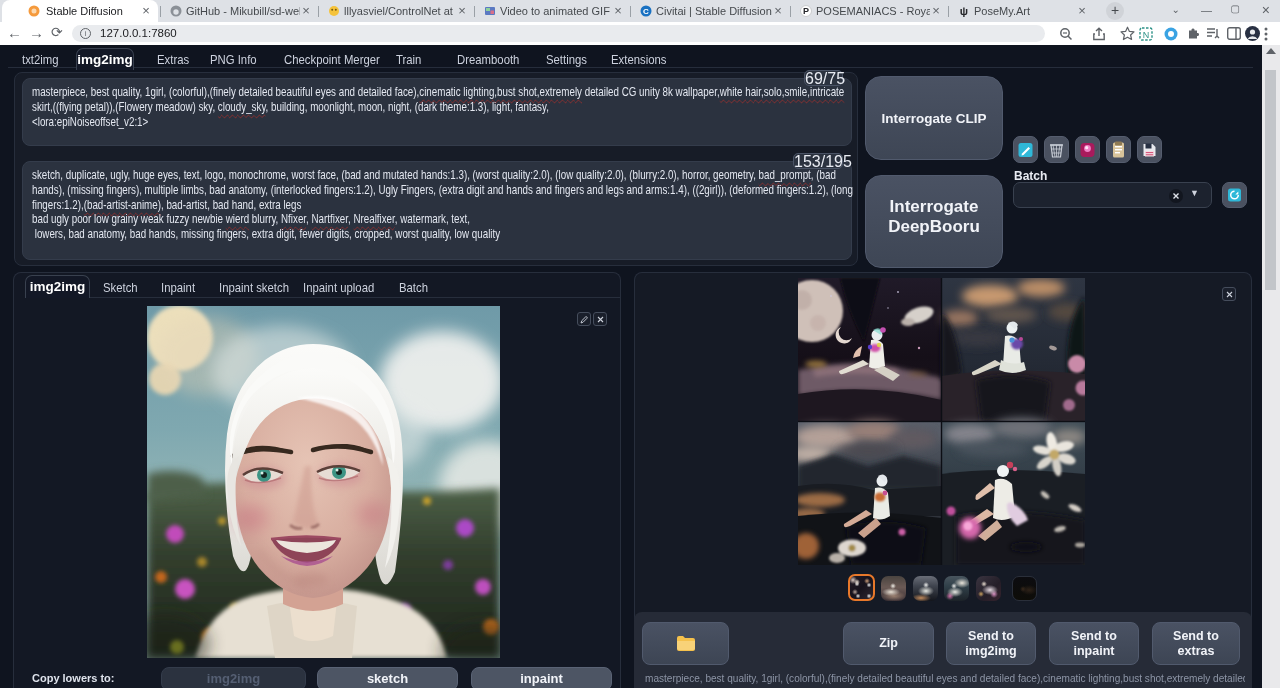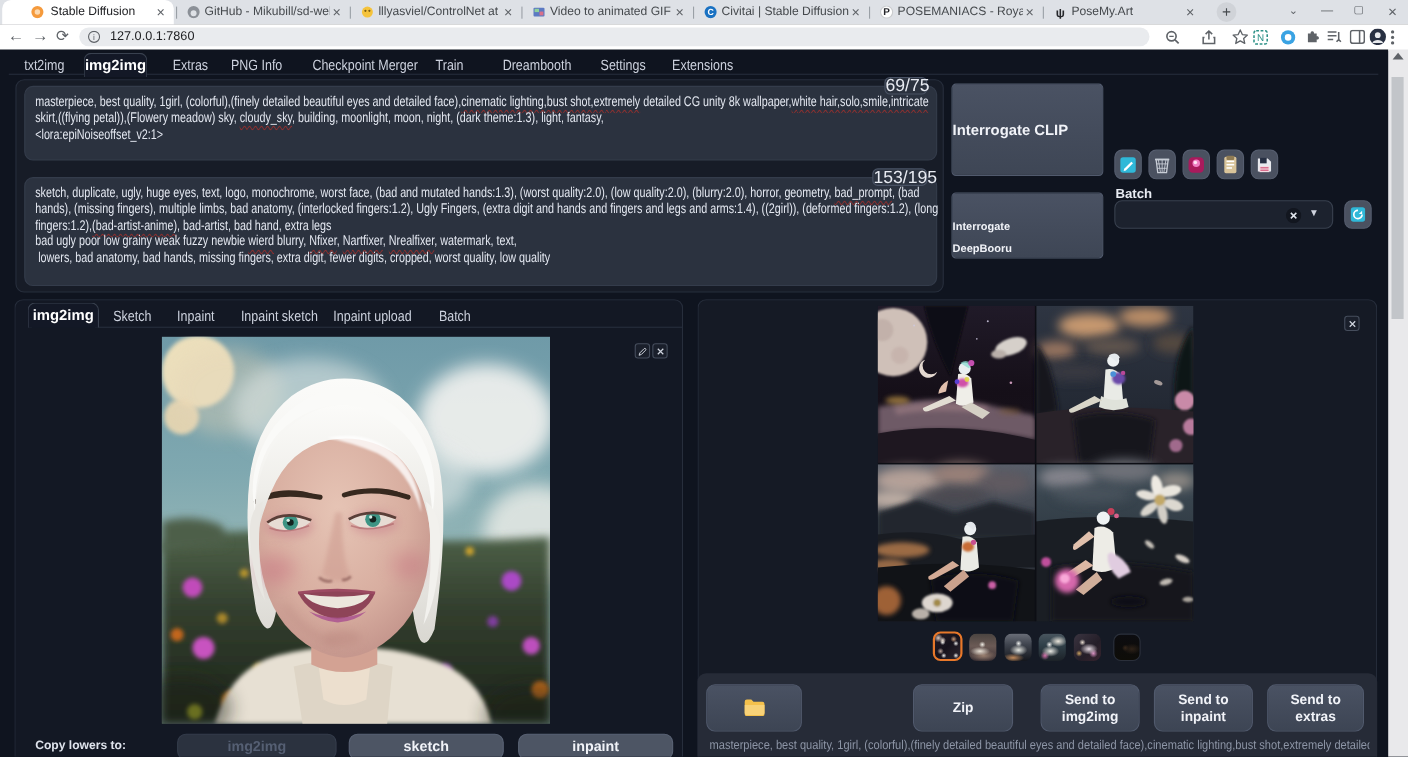--- a/index.html
+++ b/index.html
@@ -32,21 +32,21 @@
 .seltab { position:absolute; border:1px solid #39414f; border-bottom:none; border-radius:7px 7px 0 0; background:#131826; color:#fff; font-weight:bold; text-align:center; }
 
 
 #topgroup { position:absolute; left:14px; top:27px; width:844px; height:194px; background:#171c27; border:1px solid #272e3c; border-radius:8px; }
 .ta { position:absolute; left:7px; width:830px; background:#2b323f; border:1px solid #343c4b; border-radius:8px; color:#e4e8f1; font-size:12.8px; line-height:14.8px; padding:6px 9px; letter-spacing:0px; }
 .counter { position:absolute; background:#2b323f; border:1px solid #4a5365; border-radius:5px; color:#e8ebf2; font-size:16px; text-align:center; z-index:5; }
 .cond { width:1100px; transform:scaleX(0.765); transform-origin:0 0; white-space:nowrap; }
 .sq { text-decoration:underline; text-decoration-style:wavy; text-decoration-color:#8c2f2f; text-decoration-thickness:1px; text-underline-offset:2.5px; }
 
 
-.graybtn { position:absolute; background:linear-gradient(180deg,#4a5263,#3e4655); border:1px solid #515a6d; border-radius:4px; color:#f1f3f8; font-weight:bold; }
+.graybtn { position:absolute; background:linear-gradient(180deg,#4a5263,#3e4655); border:1px solid #515a6d; border-radius:16px; color:#f1f3f8; font-weight:bold; text-align:center; }
 #gen { position:absolute; left:1013px; top:30px; width:234px; height:54px; background:linear-gradient(180deg,#ef7a1e,#e4690d); border-radius:8px; color:#fff; font-weight:bold; font-size:14px; text-align:center; line-height:54px; }
 .iconbtn { position:absolute; width:25px; height:27px; background:#4a5160; border:1px solid #555d6e; border-radius:7px; top:91px; }
 #styleslabel { position:absolute; left:1014px; top:124px; color:#e8ebf2; font-size:12px; font-weight:bold; }
 #stylesdd { position:absolute; left:1013px; top:137px; width:199px; height:26px; background:#1c222e; border:1px solid #39414f; border-radius:7px; }
 #stylesrefresh { position:absolute; left:1222px; top:137px; width:25px; height:26px; background:#4a5160; border:1px solid #555d6e; border-radius:7px; }
 
 
 #leftgroup { position:absolute; left:13px; top:227px; width:608px; height:416px; border:1px solid #272e3c; border-radius:8px 8px 0 0; border-bottom:none; background:#131824; }
 #rightgroup { position:absolute; left:634px; top:227px; width:618px; height:416px; border:1px solid #272e3c; border-radius:8px 8px 0 0; border-bottom:none; background:#151a25; }
 .ltabs { position:absolute; left:0; top:0; width:100%; height:25px; font-size:13.5px; color:#cdd2de; }
@@ -242,21 +242,21 @@
     <div class="ta" style="top:5px; height:68px;">
         <div class="cond">masterpiece, best quality, 1girl, (colorful),(finely detailed beautiful eyes and detailed face),<span class="sq">cinematic lighting,bust shot,extremely</span> detailed CG unity 8k wallpaper,<span class="sq">white hair,solo,smile,intricate</span><br>skirt,((flying petal)),(Flowery meadow) sky, <span class="sq">cloudy_sky</span>, building, moonlight, moon, night, (dark theme:1.3), light, fantasy,<br>&lt;lora:epiNoiseoffset_v2:1&gt;</div>
       </div>
     <div class="counter" style="left:789px; top:-3px; width:39px; height:16px; line-height:15px;">69/75</div>
     <div class="ta" style="top:88px; height:99px;">
         <div class="cond">sketch, duplicate, ugly, huge eyes, text, logo, monochrome, worst face, (bad and mutated hands:1.3), (worst quality:2.0), (low quality:2.0), (blurry:2.0), horror, geometry, <span class="sq">bad_prompt</span>, (bad<br>hands), (missing fingers), multiple limbs, bad anatomy, (interlocked fingers:1.2), Ugly Fingers, (extra digit and hands and fingers and legs and arms:1.4), ((2girl)), (deformed fingers:1.2), (long<br>fingers:1.2),<span class="sq">(bad-artist-anime)</span>, bad-artist, bad hand, extra legs<br>bad ugly poor low grainy weak fuzzy newbie <span class="sq">wierd</span> blurry, <span class="sq">Nfixer</span>, <span class="sq">Nartfixer</span>, <span class="sq">Nrealfixer</span>, watermark, text,<br>&nbsp;lowers, bad anatomy, bad hands, missing fingers, extra digit, fewer digits, cropped, worst quality, low quality</div>
       </div>
     <div class="counter" style="left:778px; top:80px; width:50px; height:16px; line-height:15px;">153/195</div>
   </div>
   <div class="graybtn" style="left:865px; top:31px; width:138px; height:84px; font-size:13.5px; line-height:84px;">Interrogate CLIP</div>
-  <div class="graybtn" style="left:865px; top:130px; width:138px; height:60px; font-size:10px;">
+  <div class="graybtn" style="left:865px; top:130px; width:138px; height:93px; font-size:17px;">
       <div style="margin-top:21px; line-height:20px;">Interrogate<br>DeepBooru</div>
     </div>
   <div class="iconbtn" style="left:1013px;"><svg width="23" height="25" viewBox="0 0 23 25">
         <rect x="4.5" y="6" width="14" height="14" rx="2.5" fill="#2fb8d8"></rect>
         <path d="M8 16.5 L14.5 10 l1.5 1.5 L9.5 18 l-2 .5 z" fill="#fff"></path>
       </svg></div>
   <div class="iconbtn" style="left:1044px;"><svg width="23" height="25" viewBox="0 0 23 25">
         <path d="M6 8 h11 l-1.5 12 h-8 z" fill="none" stroke="#c8cdd6" stroke-width="1.2"></path>
         <path d="M8 8 l2 12 M15 8 l-2 12 M11.5 8 v12 M6.5 12 h10 M7 16 h9" stroke="#c8cdd6" stroke-width=".8"></path>
         <path d="M5 8 h13" stroke="#c8cdd6" stroke-width="1.4"></path>
@@ -603,21 +603,21 @@
     <div class="thumb" style="left:278px;" id="th3"></div>
     <div class="thumb" style="left:309px;" id="th4"></div>
     <div class="thumb" style="left:341px;" id="th5"></div>
     <div class="thumb" style="left:377px;" id="th6"></div>
   </div>
   <div id="btnpanel">
     <div class="gbtn" style="left:8px; width:87px;"><svg style="margin-top:12px;" width="20" height="16" viewBox="0 0 20 16">
           <path d="M1 3 a2 2 0 0 1 2-2 h4 l2 2 h8 a2 2 0 0 1 2 2 v9 a2 2 0 0 1-2 2 h-14 a2 2 0 0 1-2-2 z" fill="#f5c14c"></path>
           <path d="M1 6 h18 v7 a2 2 0 0 1-2 2 h-14 a2 2 0 0 1-2-2 z" fill="#f8d278"></path>
         </svg></div>
-    <div class="gbtn" style="left:196px; width:91px; line-height:41px;">Zip</div>
+    <div class="gbtn" style="left:209px; width:91px; line-height:41px;">Zip</div>
     <div class="gbtn" style="left:312px; width:90px;">
         <div style="margin-top:6px; line-height:15px;">Send to<br>img2img</div>
       </div>
     <div class="gbtn" style="left:415px; width:90px;">
         <div style="margin-top:6px; line-height:15px;">Send to<br>inpaint</div>
       </div>
     <div class="gbtn" style="left:518px; width:88px;">
         <div style="margin-top:6px; line-height:15px;">Send to<br>extras</div>
       </div>
     <div id="infotext">

